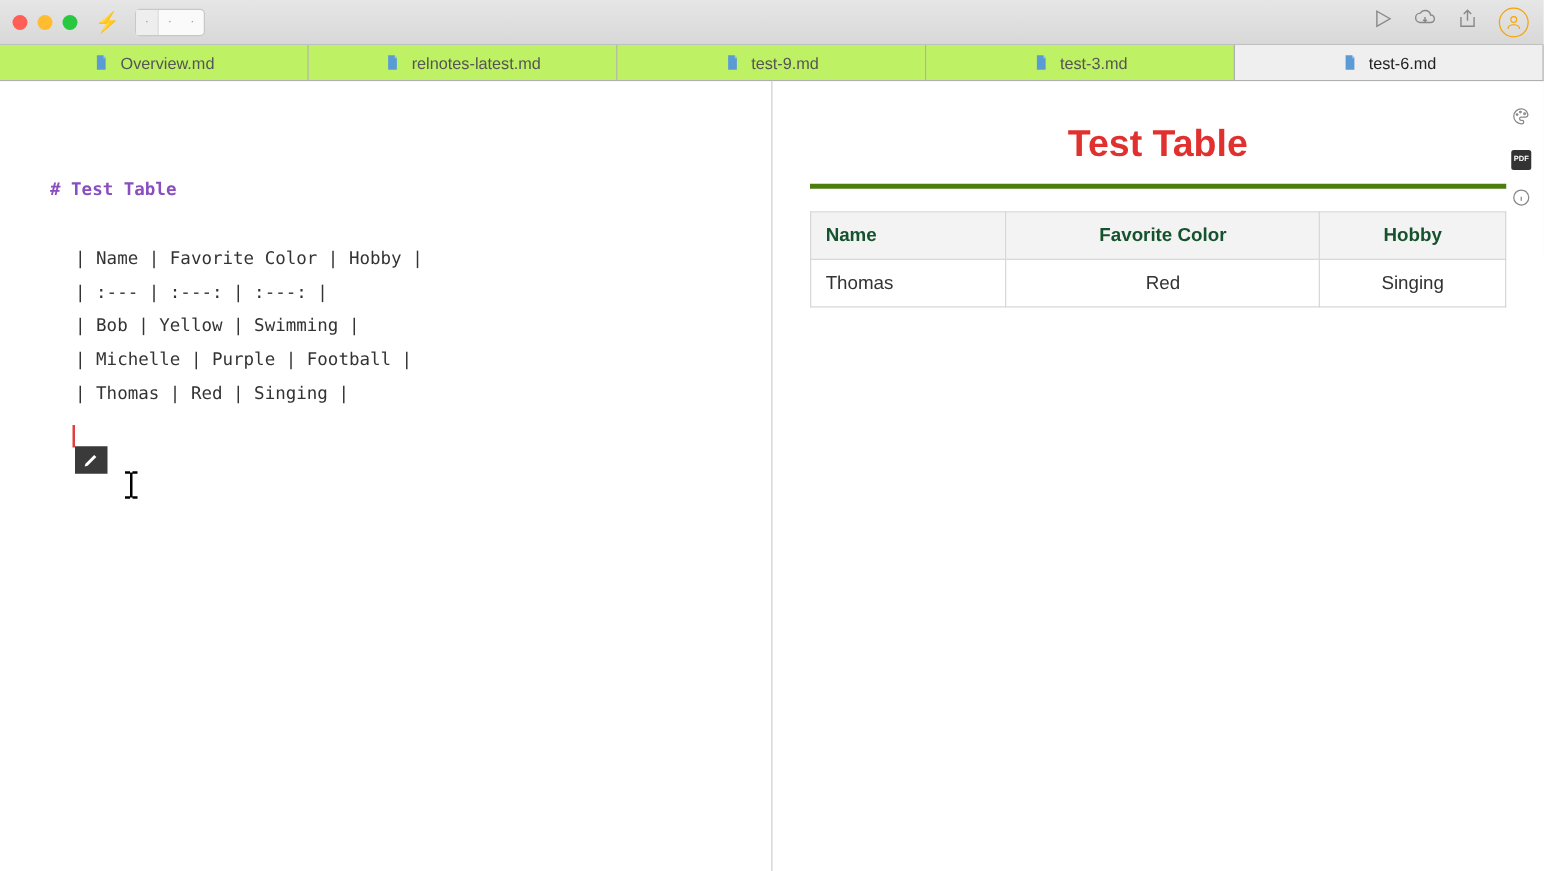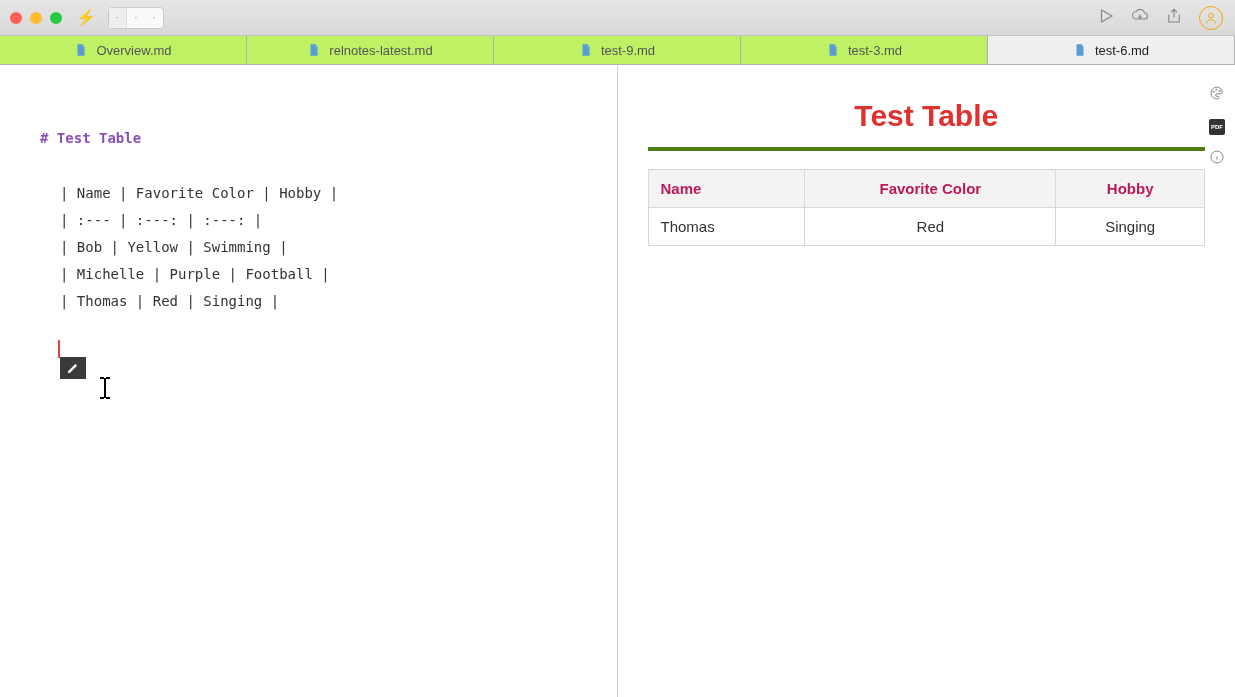--- a/index.html
+++ b/index.html
@@ -91,21 +91,21 @@
 }
 
 
 .editor-content {
   font-family: "SF Mono", Menlo, Consolas, monospace;
   font-size: 14px;
   line-height: 27px;
   padding-left: 40px;
   color: #333;
 }
-.editor-heading { color: #8a4fbf; font-weight: 600; margin-bottom: 28px; }
+.editor-heading { color: #8a4fbf; font-weight: 600; margin-bottom: 28px; margin-top: 14px; }
 .editor-line { white-space: pre; padding-left: 20px; }
 .code-marker {
   position: absolute;
   left: 60px; top: 292px;
   width: 26px; height: 22px;
   background: #3a3a3a;
   display: flex; align-items: center; justify-content: center;
 }
 .code-marker svg { width: 14px; height: 14px; fill: #fff; }
 .text-cursor {
@@ -135,21 +135,21 @@
   border-collapse: collapse;
   font-size: 15px;
 }
 .preview-table th, .preview-table td {
   border: 1px solid #d8d8d8;
   padding: 10px 12px;
 }
 .preview-table thead th {
   background: #f3f3f3;
   font-weight: 600;
-  color: #be185d;
+  color: #14532d;
 }
 .preview-table td { color: #333; }
 .preview-table td.c, .preview-table th.c { text-align: center; }
 .preview-table td.l, .preview-table th.l { text-align: left; }
 
 
 .preview-icons {
   position: absolute;
   right: 10px; top: 20px;
   display: flex; flex-direction: column; gap: 14px;

